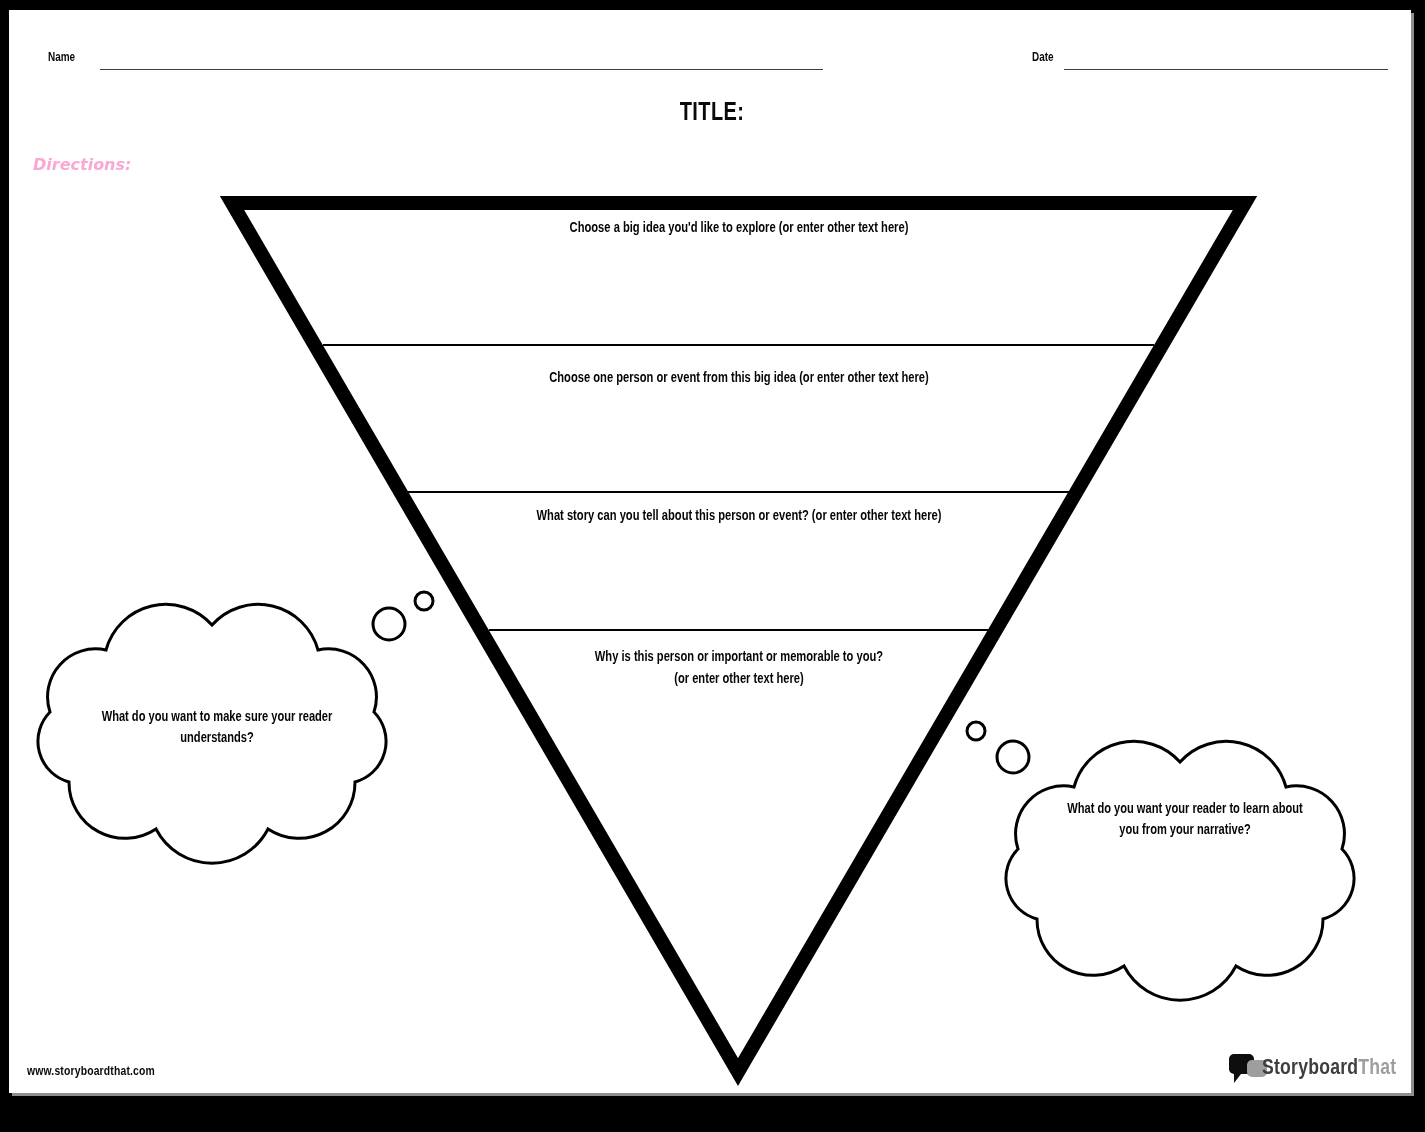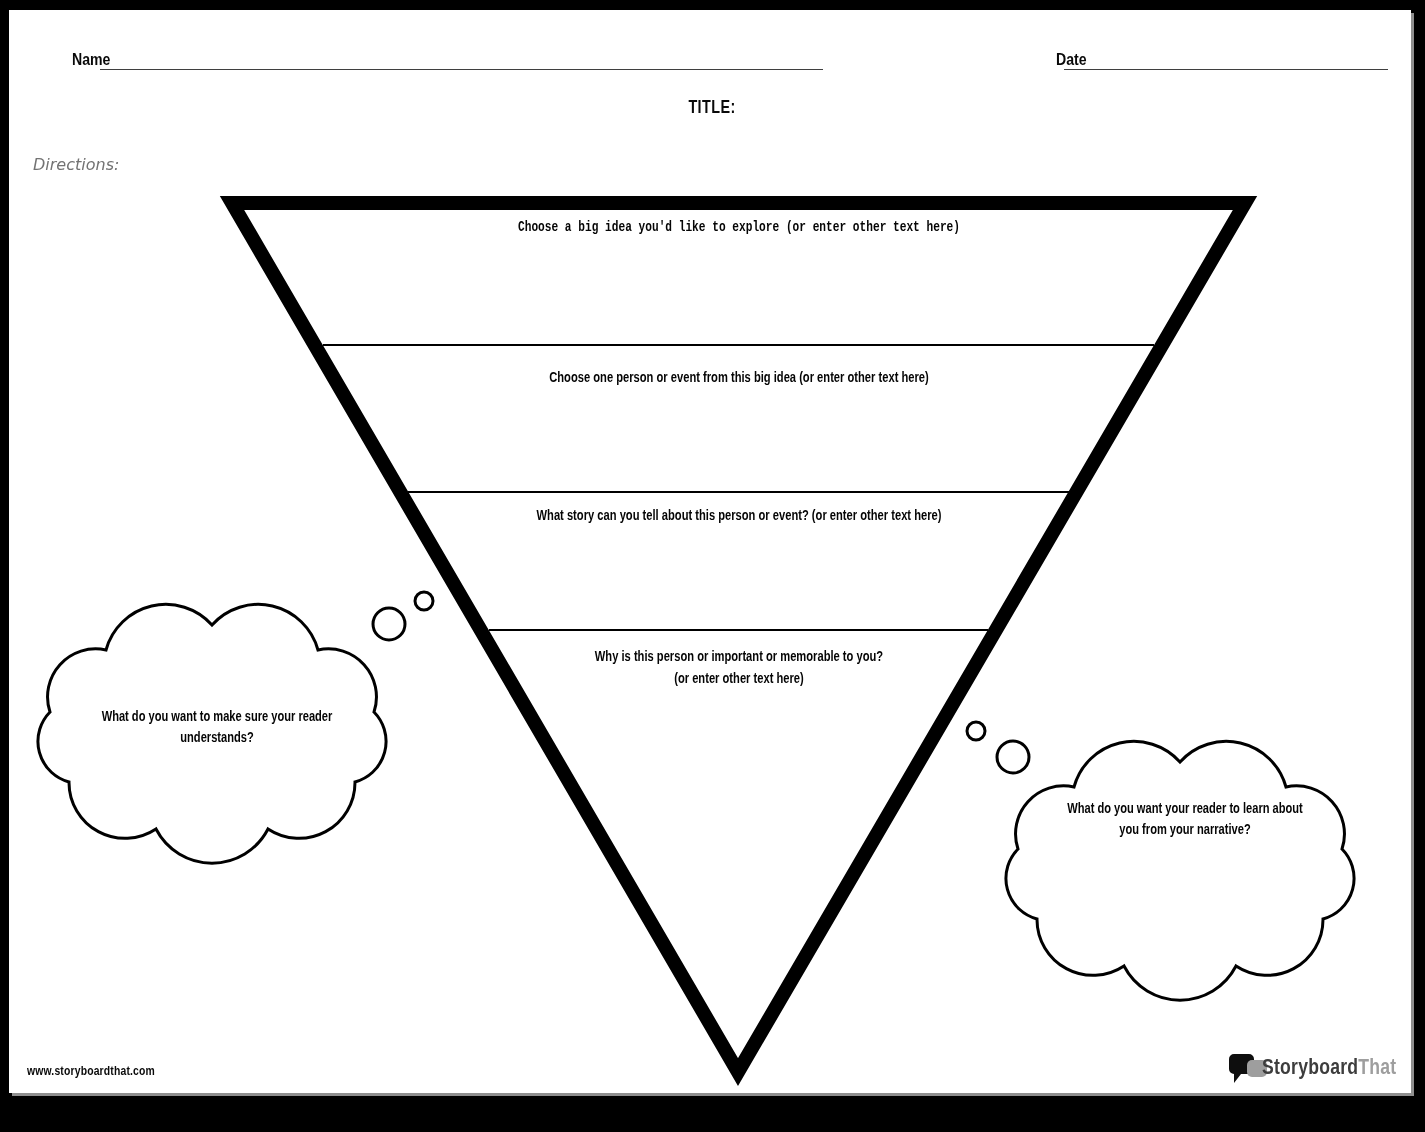--- a/index.html
+++ b/index.html
@@ -36,33 +36,34 @@
   .cx-left {
     display: inline-block;
     transform: scaleX(0.83);
     transform-origin: left center;
   }
   .centered {
     position: absolute;
     transform: translateX(-50%);
     text-align: center;
   }
-  .header-label { font-size: 17px; margin-left: 24px; }
+  .header-label { font-size: 12px; }
   .blank-line {
     position: absolute;
     border-top: 1.5px solid #3f3f3f;
     height: 0;
   }
-  .title-text { font-size: 18px; letter-spacing: 0.5px; }
+  .title-text { font-size: 25px; letter-spacing: 0.5px; }
   .directions-text {
     position: absolute;
     font-family: "DejaVu Sans", sans-serif;
     font-style: italic;
     font-size: 16px;
-    color: #737373;
+    color: #f9a8d4;
+    font-weight: bold;
   }
   .section-label {
     font-weight: 700;
     font-size: 15.5px;
     color: #050505;
     line-height: 22px;
   }
   .section-label .line { white-space: nowrap; text-align: center; }
   .cloud-label {
     font-weight: 700;
@@ -120,21 +121,21 @@
   <div class="centered lbl title-text" style="left:712px; top:97px;">
     <span class="cx" style="transform:scaleX(0.8);">TITLE:</span>
   </div>
 
   <div class="directions-text" style="left:33px; top:155px;">
     <span>Directions:</span>
   </div>
 </div>
 
 <div>
-  <div class="centered" style="left:739px; top:216px;font-family:Liberation Mono, monospace;">
+  <div class="centered" style="left:739px; top:216px;">
     <div class="section-label cx" style="transform:scaleX(0.72);">
       <div class="line">Choose a big idea you'd like to explore (or enter other text here)</div>
     </div>
   </div>
 
   <div class="centered" style="left:739px; top:354px;margin-top:12px;">
     <div class="section-label cx" style="transform:scaleX(0.72);">
       <div class="line">Choose one person or event from this big idea (or enter other text here)</div>
     </div>
   </div>

